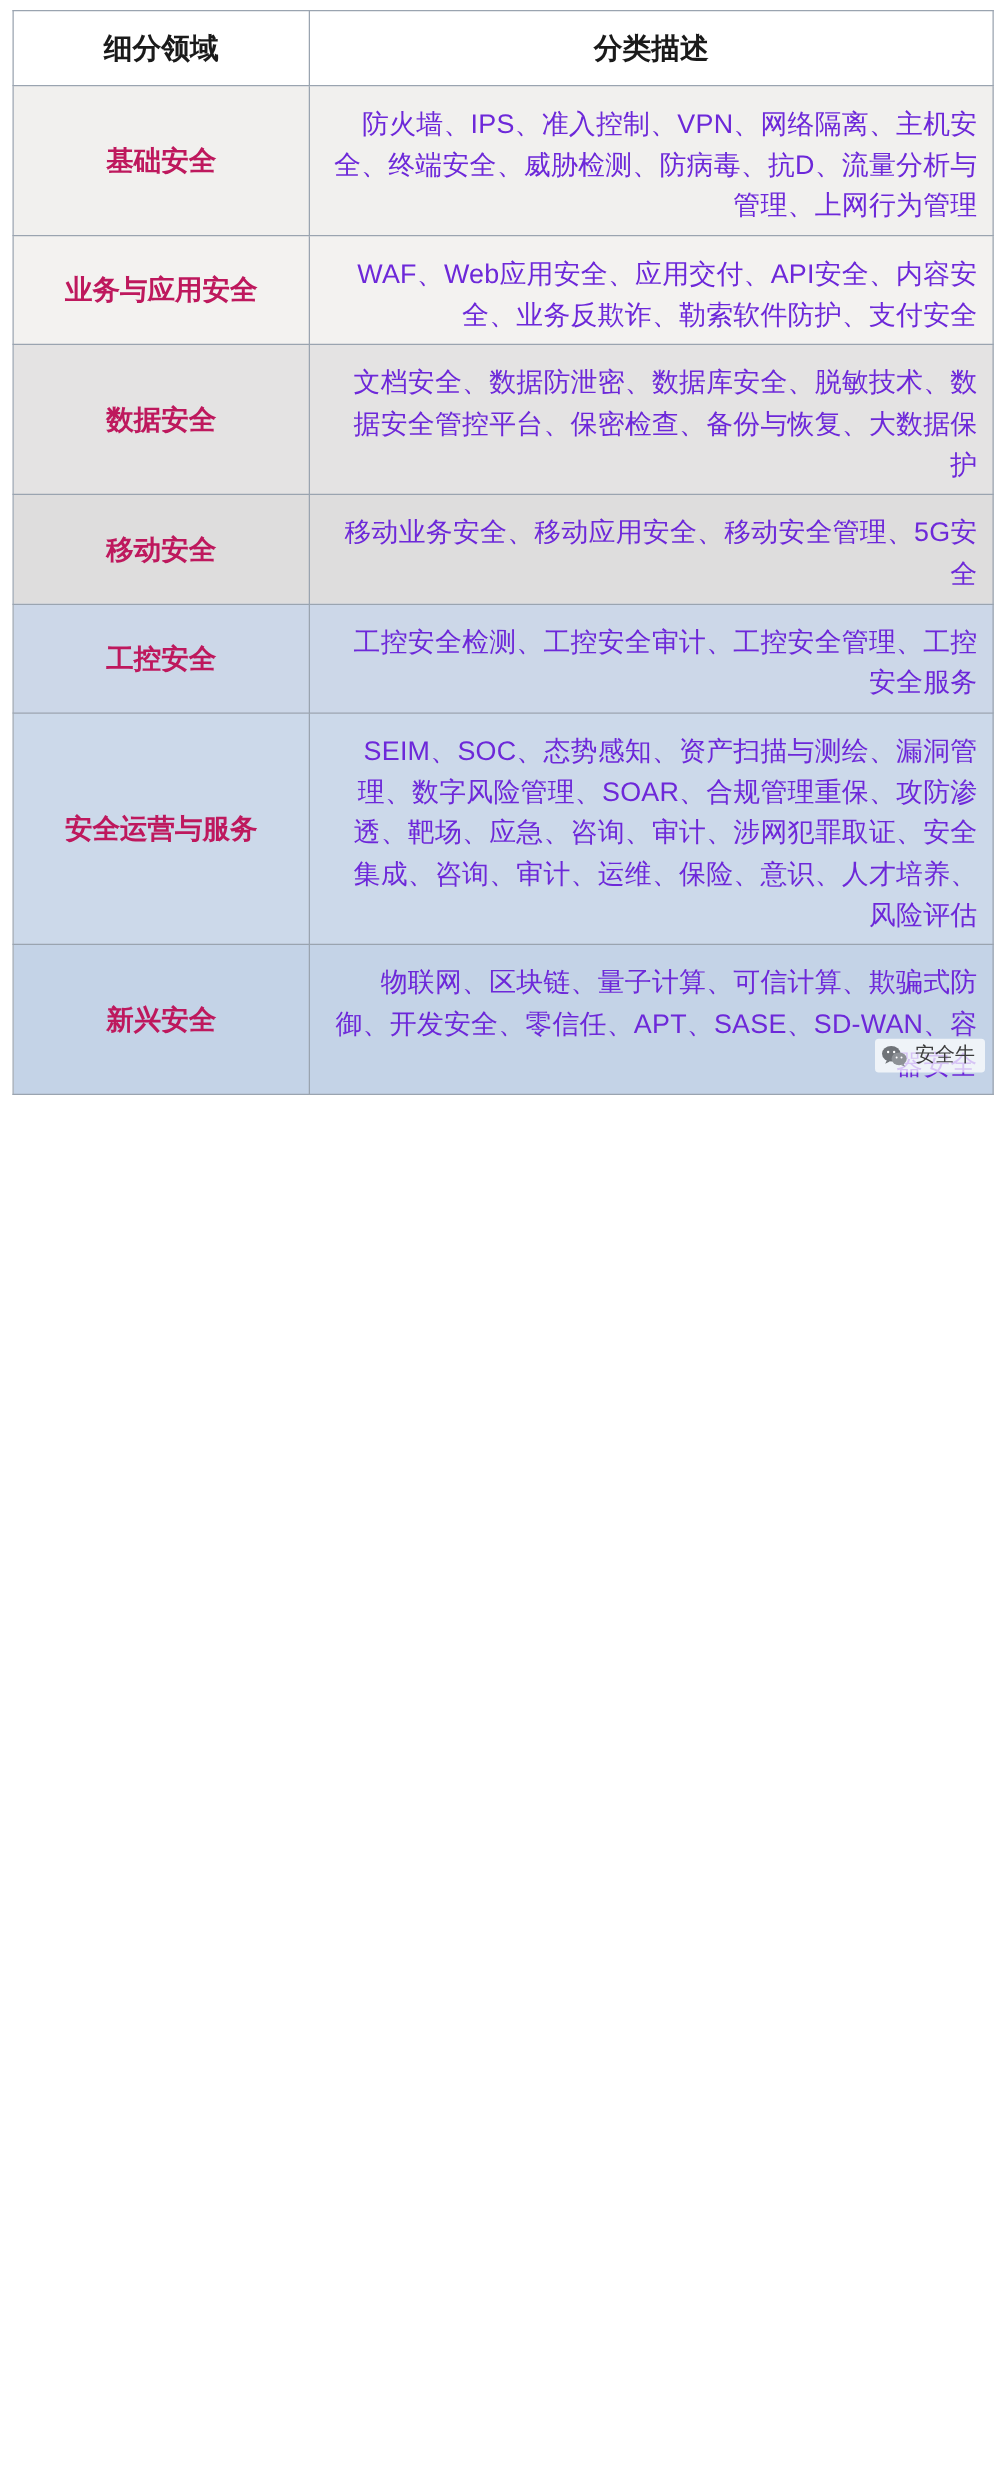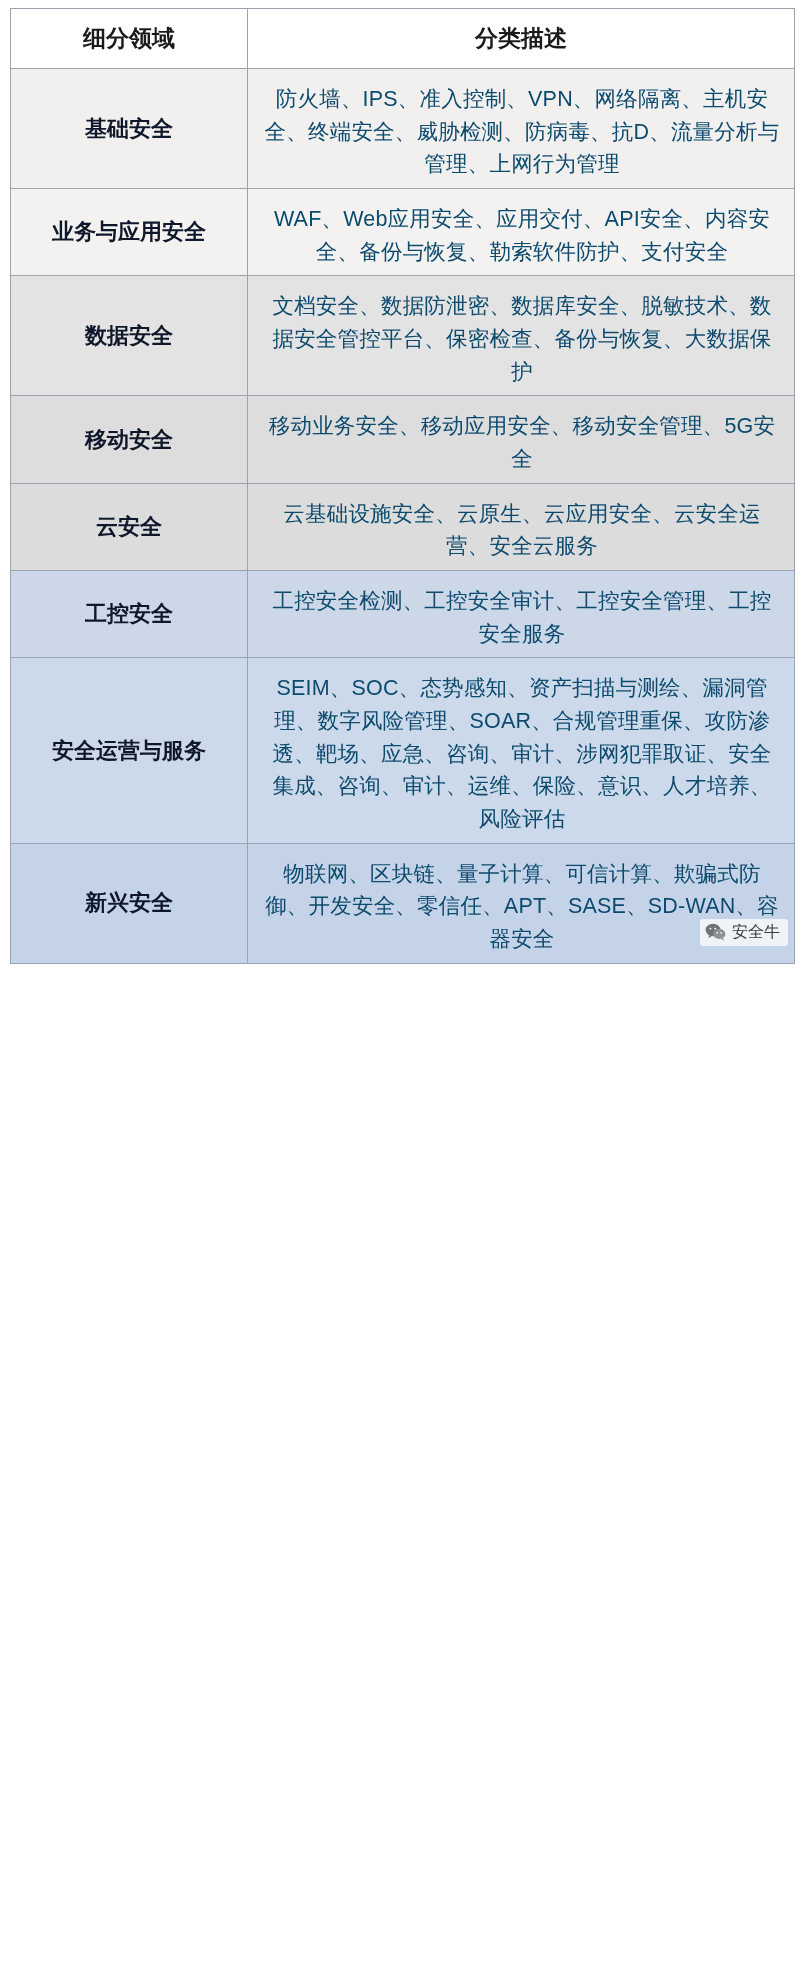--- a/index.html
+++ b/index.html
@@ -34,28 +34,28 @@
     padding: 14px 6px;
     background: #ffffff;
   }
   col.c1 { width: 237px; }
   col.c2 { width: 547px; }
 
   td.cat {
     text-align: center;
     font-weight: bold;
     font-size: 22px;
-    color: #0f172a;
+    color: #be185d;
     padding: 10px 8px;
     line-height: 1.35;
   }
   td.desc {
-    text-align: center;
+    text-align: right;
     font-size: 21.5px;
-    color: #0c4a6e;
+    color: #6d28d9;
     padding: 14px 12px 7px 14px;
     line-height: 1.52;
     letter-spacing: 0.2px;
   }
   .footer-brand {
     width: 784px;
     margin: 0 auto;
     position: relative;
     height: 0;
   }
@@ -97,33 +97,29 @@
         <th class="col-head">分类描述</th>
       </tr>
     </thead>
     <tbody>
       <tr>
         <td class="cat" style="background: rgb(241, 240, 238);">基础安全</td>
         <td class="desc" style="background: rgb(241, 240, 238);">防火墙、IPS、准入控制、VPN、网络隔离、主机安全、终端安全、威胁检测、防病毒、抗D、流量分析与管理、上网行为管理</td>
       </tr>
       <tr>
         <td class="cat" style="background: rgb(243, 242, 240);">业务与应用安全</td>
-        <td class="desc" style="background: rgb(243, 242, 240);">WAF、Web应用安全、应用交付、API安全、内容安全、备份与恢复、勒索软件防护、支付安全</td>
+        <td class="desc" style="background: rgb(243, 242, 240);">WAF、Web应用安全、应用交付、API安全、内容安全、业务反欺诈、勒索软件防护、支付安全</td>
       </tr>
       <tr>
         <td class="cat" style="background: rgb(228, 227, 227);">数据安全</td>
         <td class="desc" style="background: rgb(228, 227, 227);">文档安全、数据防泄密、数据库安全、脱敏技术、数据安全管控平台、保密检查、备份与恢复、大数据保护</td>
       </tr>
       <tr>
         <td class="cat" style="background: rgb(222, 221, 221);">移动安全</td>
         <td class="desc" style="background: rgb(222, 221, 221);">移动业务安全、移动应用安全、移动安全管理、5G安全</td>
-      </tr>
-      <tr>
-        <td class="cat" style="background: rgb(220, 220, 220);">云安全</td>
-        <td class="desc" style="background: rgb(220, 220, 220);">云基础设施安全、云原生、云应用安全、云安全运营、安全云服务</td>
       </tr>
       <tr>
         <td class="cat" style="background: rgb(204, 215, 232);">工控安全</td>
         <td class="desc" style="background: rgb(204, 215, 232);">工控安全检测、工控安全审计、工控安全管理、工控安全服务</td>
       </tr>
       <tr>
         <td class="cat" style="background: rgb(204, 217, 234);">安全运营与服务</td>
         <td class="desc" style="background: rgb(204, 217, 234);">SEIM、SOC、态势感知、资产扫描与测绘、漏洞管理、数字风险管理、SOAR、合规管理重保、攻防渗透、靶场、应急、咨询、审计、涉网犯罪取证、安全集成、咨询、审计、运维、保险、意识、人才培养、风险评估</td>
       </tr>
       <tr>

